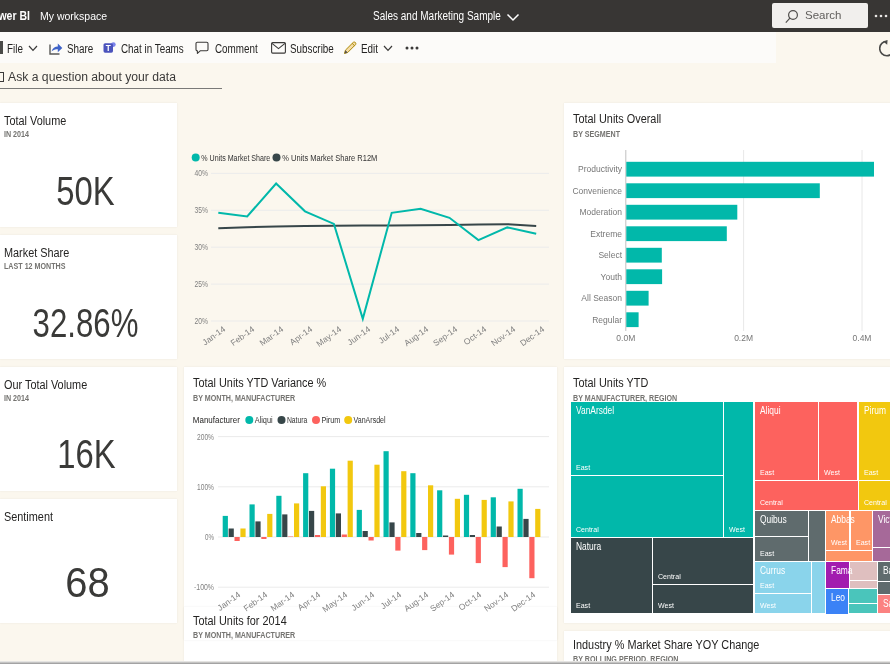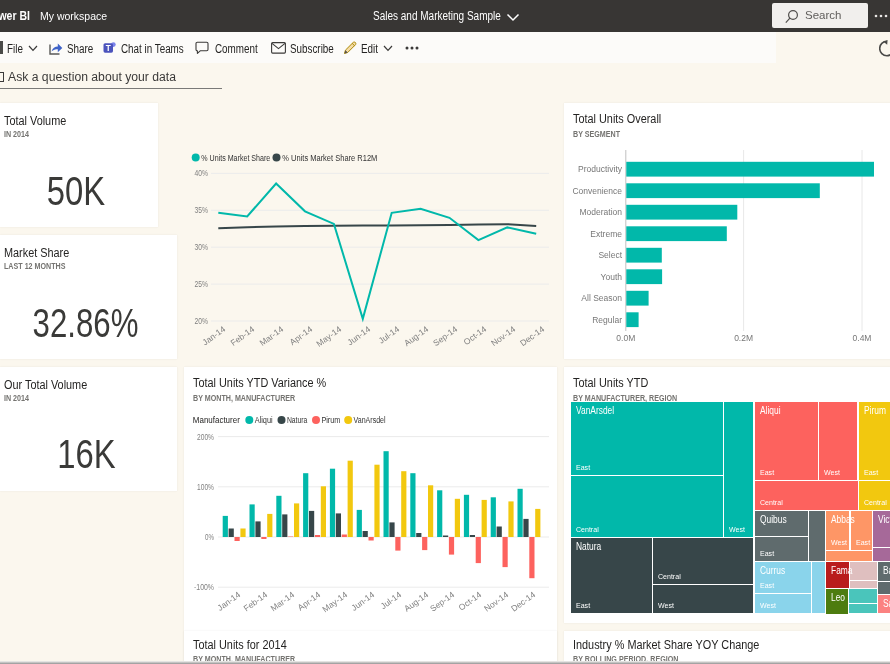--- a/index.html
+++ b/index.html
@@ -106,41 +106,45 @@
     <svg class="abs" style="left:879px;top:8px" width="17" height="17" viewBox="0 0 17 17">
         <path d="M7.9 1.3 A7.2 7.2 0 1 0 15.1 8.5" stroke="#4a4a48" stroke-width="1.6" fill="none"></path>
         <path d="M8.6 0 L4.4 1.8 L8.2 4.8 Z" fill="#4a4a48"></path>
       </svg>
   </div>
 
   <div id="qa-icon"></div>
   <span id="qa-text">Ask a question about your data</span>
   <div id="qa-line"></div>
 
-  <div class="tile" style="left:0;top:103px;width:158px;height:124px">
+  <div class="tile" style="left:0;top:103px;width:177px;height:124px">
     <span class="t t2">Total Volume</span>
     <span class="st st2">IN 2014</span>
     <div class="bignum" style="top:68px;left:-3px">50K</div>
   </div>
   <div class="tile" style="left:0;top:235px;width:177px;height:124px">
     <span class="t t2">Market Share</span>
     <span class="st st2">LAST 12 MONTHS</span>
     <div class="bignum" style="top:68px;left:-3px;transform:scaleX(0.78)">32.86%</div>
   </div>
   <div class="tile" style="left:0;top:367px;width:177px;height:124px">
     <span class="t t2">Our Total Volume</span>
     <span class="st st2">IN 2014</span>
     <div class="bignum" style="top:67px;left:-2px">16K</div>
   </div>
+  <div class="tile" style="left:0;top:499px;width:177px;height:124px">
+    <span class="t t2">Sentiment</span>
+    <div class="bignum" style="top:64px;left:-1px;font-size:42px;transform:scaleX(0.95)">68</div>
+  </div>
 
   <div class="tile" style="left:184px;top:367px;width:373px;height:296px">
     <span class="t" style="left:9px;top:9px">Total Units YTD Variance %</span>
     <span class="st" style="left:9px;top:26px">BY MONTH, MANUFACTURER</span>
   </div>
-  <div class="tile" style="left:184px;top:631px;width:373px;height:33px">
+  <div class="tile" style="left:184px;top:607px;width:373px;height:33px">
     <span class="t" style="left:9px;top:7px">Total Units for 2014</span>
     <span class="st" style="left:9px;top:23px">BY MONTH, MANUFACTURER</span>
   </div>
 
   <div class="tile" style="left:564px;top:103px;width:373px;height:256px">
     <span class="t" style="left:9px;top:9px">Total Units Overall</span>
     <span class="st" style="left:9px;top:26px">BY SEGMENT</span>
   </div>
   <div class="tile" style="left:564px;top:367px;width:373px;height:256px">
     <span class="t" style="left:9px;top:9px">Total Units YTD</span>
@@ -376,30 +380,30 @@
       </div>
 <div class="tm" style="left:302.4px;top:146.3px;width:17.6px;height:13.1px;background:#A66999"></div>
 <div class="tm" style="left:183.5px;top:160.4px;width:56.6px;height:30.8px;background:#8AD4EB">
         <span class="tm-n">Currus</span>
         <span class="tm-r">East</span>
       </div>
 <div class="tm" style="left:183.5px;top:192.2px;width:56.6px;height:19.1px;background:#8AD4EB">
         <span class="tm-r">West</span>
       </div>
 <div class="tm" style="left:241.1px;top:160.4px;width:13.3px;height:50.9px;background:#8AD4EB"></div>
-<div class="tm" style="left:255.4px;top:160.4px;width:22.5px;height:25.8px;background:#b91c1c">
+<div class="tm" style="left:255.4px;top:160.4px;width:22.5px;height:25.8px;background:#a21caf">
         <span class="tm-n">Fama</span>
       </div>
 <div class="tm" style="left:278.9px;top:160.4px;width:27.4px;height:17.4px;background:#DFBFBF"></div>
 <div class="tm" style="left:278.9px;top:179.1px;width:27.4px;height:7.1px;background:#DFBFBF"></div>
 <div class="tm" style="left:307.3px;top:160.4px;width:12.7px;height:18.3px;background:#5F6B6D">
         <span class="tm-n">Ba</span>
       </div>
 <div class="tm" style="left:307.3px;top:180.0px;width:12.7px;height:11.8px;background:#5F6B6D"></div>
-<div class="tm" style="left:255.4px;top:187.4px;width:21.5px;height:26px;background:#4d7c0f">
+<div class="tm" style="left:255.4px;top:187.4px;width:21.5px;height:26px;background:#3b82f6">
         <span class="tm-n">Leo</span>
       </div>
 <div class="tm" style="left:277.9px;top:187.4px;width:28.4px;height:13.3px;background:#4AC5BB"></div>
 <div class="tm" style="left:277.9px;top:202.0px;width:28.4px;height:9.3px;background:#4AC5BB"></div>
 <div class="tm" style="left:307.3px;top:193.1px;width:12.7px;height:18.2px;background:#FB8281">
         <span class="tm-n">Sa</span>
       </div>
 </div>
 
   <div class="abs" style="left:0;top:661px;width:890px;height:3px;background:linear-gradient(#f5f4f2,#939393)"></div>

